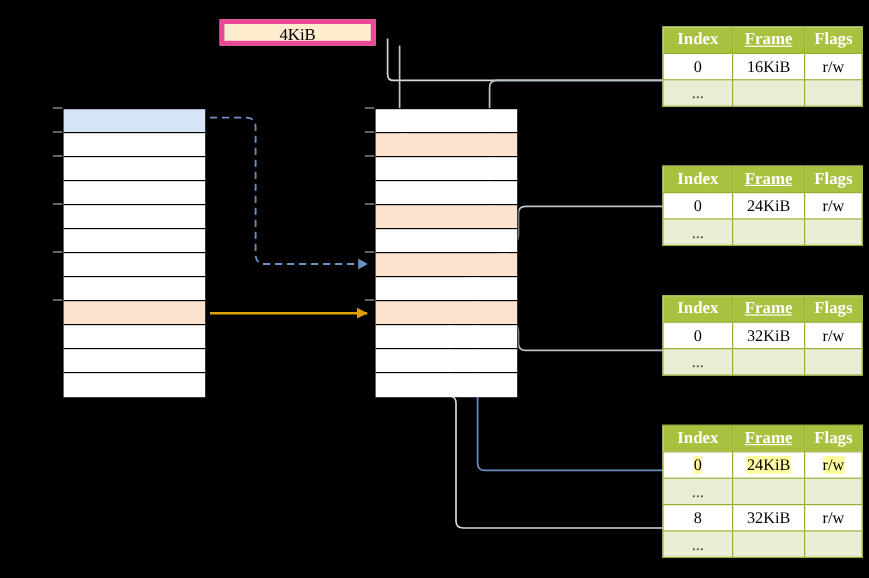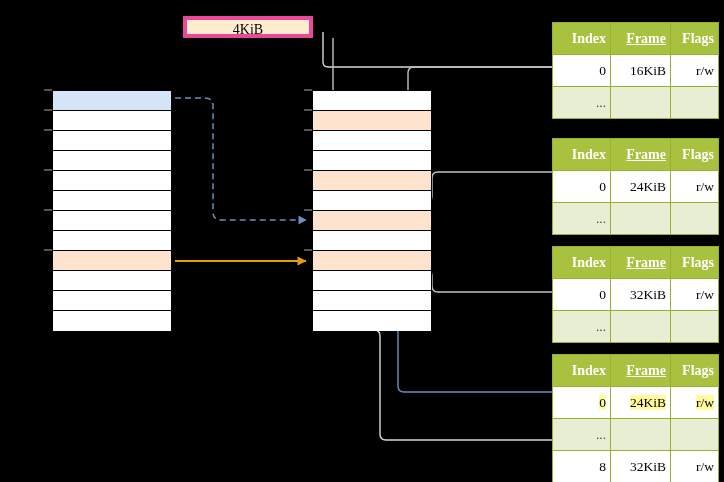--- a/index.html
+++ b/index.html
@@ -47,22 +47,22 @@
     position: absolute;
     border-collapse: collapse;
     border-spacing: 0;
     background: #ffffff;
     font-size: 13.5px;
     table-layout: fixed;
   }
   .ptable th, .ptable td {
     border: 1px solid #96b030;
     padding: 1px 4px;
-    text-align: right;
-    height: 32px;
+    text-align: center;
+    height: 22px;
     box-sizing: border-box;
     overflow: hidden;
     white-space: nowrap;
   }
   .ptable th {
     background: #a8c13f;
     color: #ffffff;
     font-weight: bold;
     font-size: 14px;
   }

